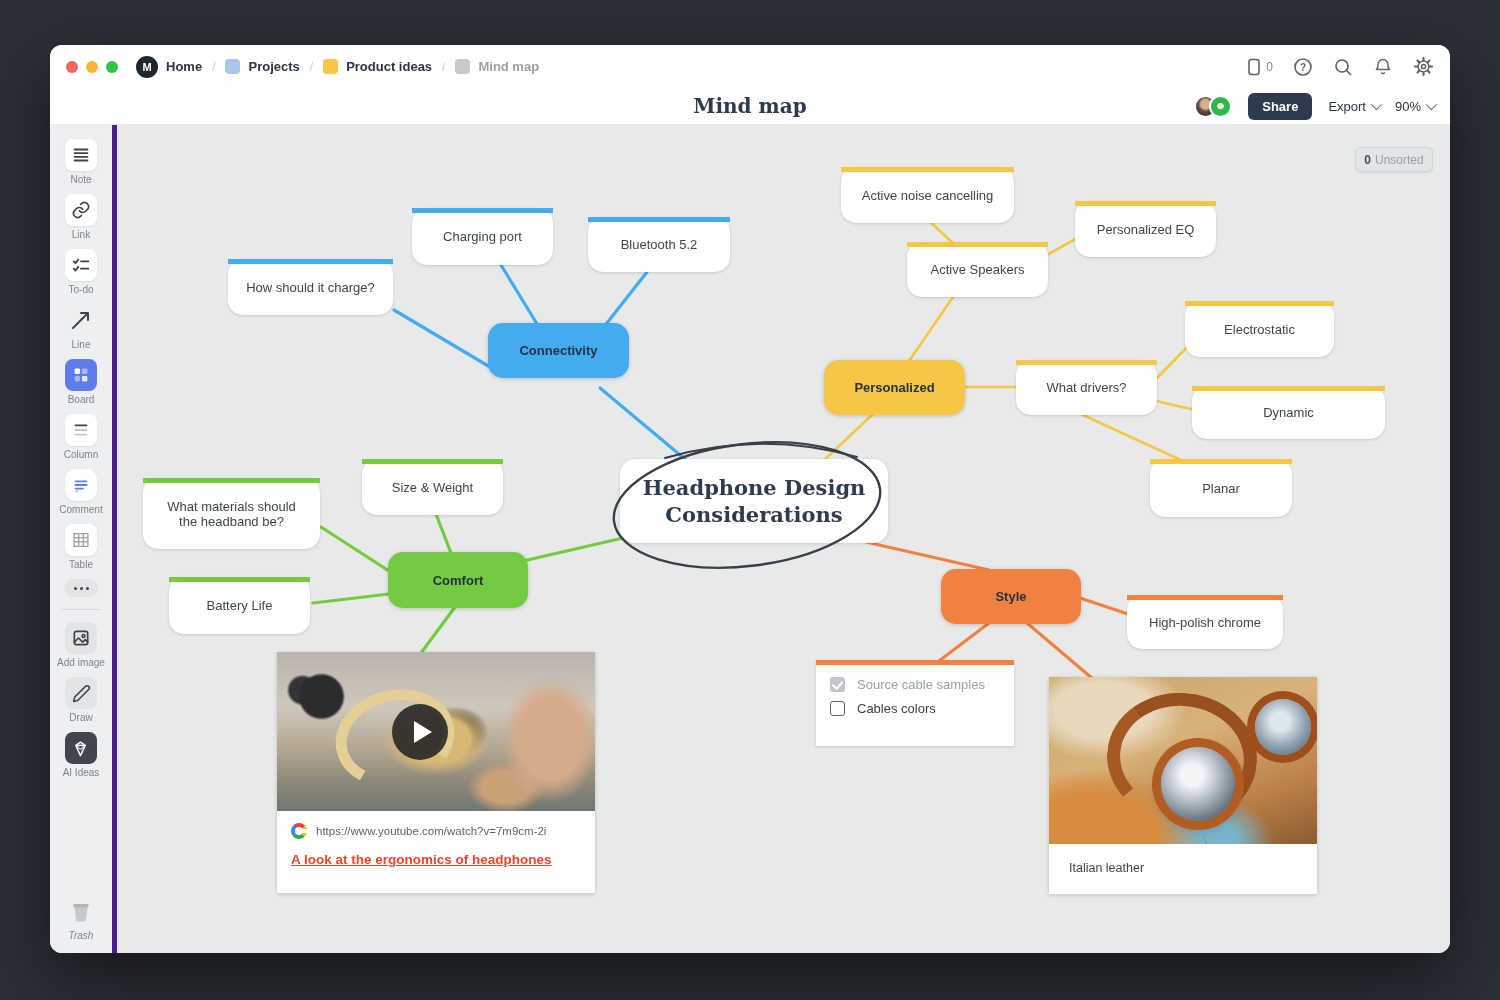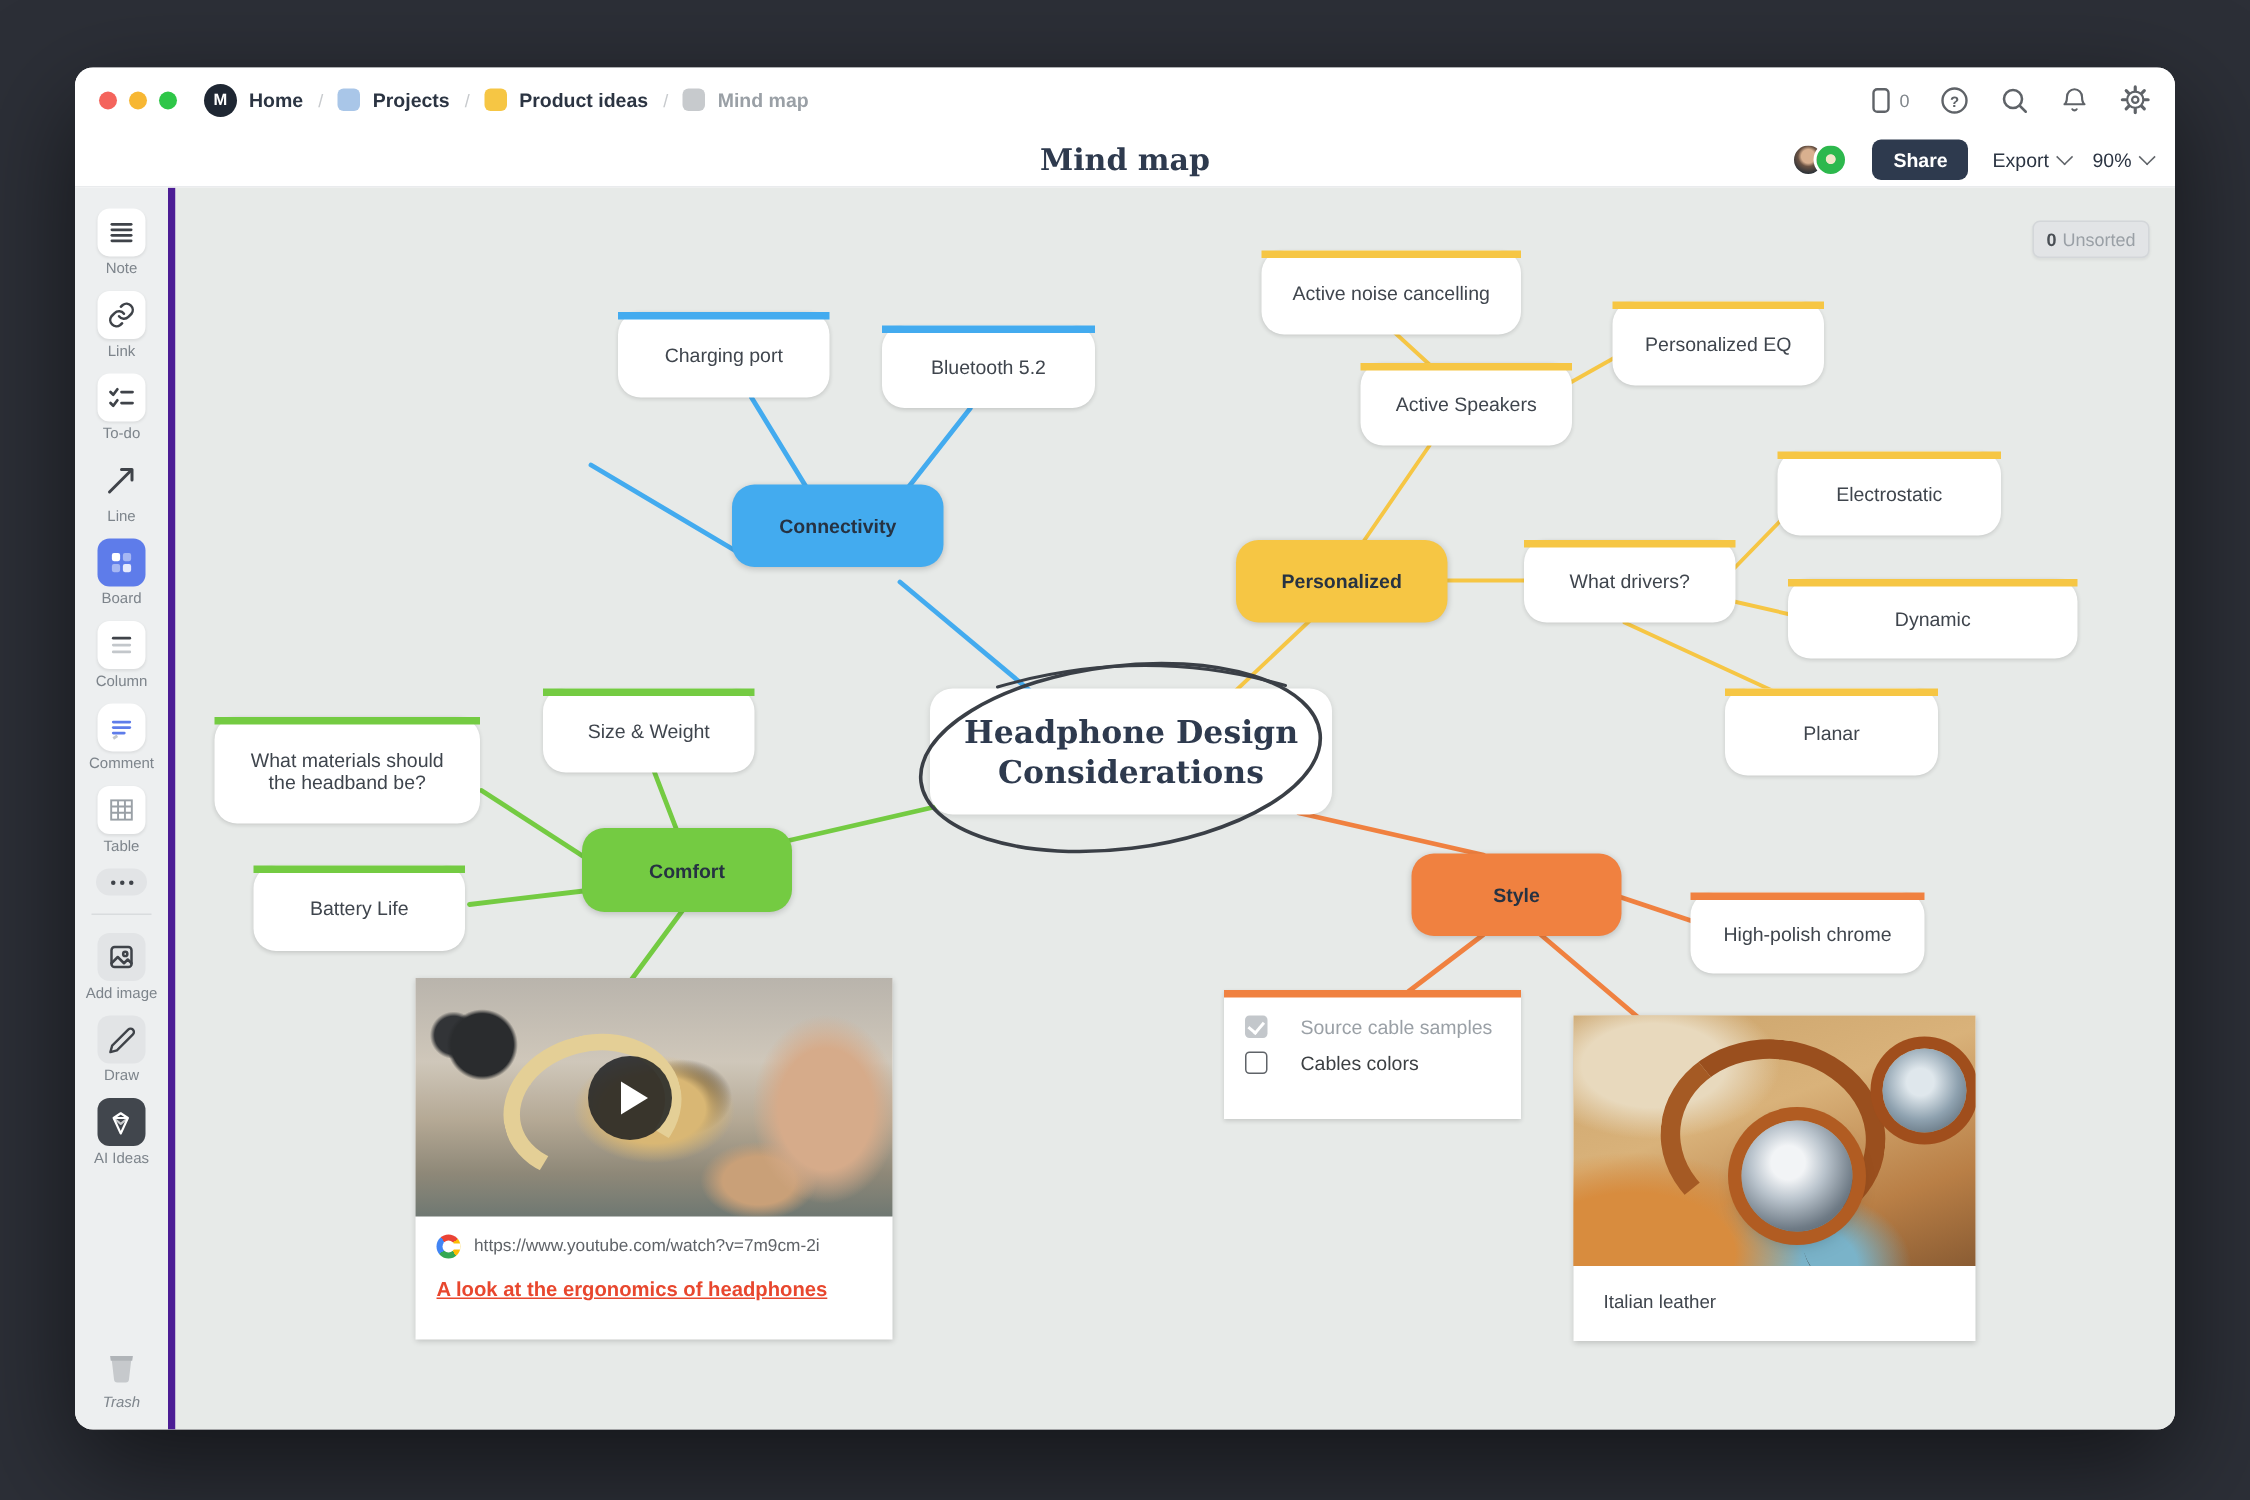--- a/index.html
+++ b/index.html
@@ -85,21 +85,21 @@
     background:conic-gradient(from -40deg, #ea4335 0 25%, #fbbc05 25% 50%, #34a853 50% 75%, #4285f4 75% 100%); }
   .gicon::after { content:""; position:absolute; inset:4px; background:#fff; border-radius:50%; }
   .gicon::before { content:""; position:absolute; right:0; top:6px; width:7px; height:4px; background:#fff; z-index:1; }
   .vurl { font-size:11.5px; color:#5f6368; white-space:nowrap; overflow:hidden; width:236px; }
   .vlink { display:block; margin-top:13px; font-size:13.5px; font-weight:bold; color:#e8472e; text-decoration:underline; }
 
   
   .todo-card { position:absolute; z-index:2; left:699px; top:535px; width:198px; height:86px; background:#fff; box-shadow:0 1px 3px rgba(0,0,0,.14); cursor:pointer; }
   .todo-card .topbar { position:absolute; top:0; left:0; right:0; height:5px; background:#f08140; }
   .todo-rows { padding:17px 14px 0; display:flex; flex-direction:column; gap:9px; }
-  .todo-row { display:flex; align-items:flex-start; gap:22px; font-size:13px; }
+  .todo-row { display:flex; align-items:flex-start; gap:12px; font-size:13px; }
   .cb { width:15px; height:15px; border-radius:3px; flex:0 0 15px; position:relative; }
   .cb.checked { background:#c3c7cb; }
   .cb.checked::after { content:""; position:absolute; left:4px; top:1.5px; width:5px; height:8px; border-right:2px solid #fff; border-bottom:2px solid #fff; transform:rotate(40deg); }
   .cb.empty { background:#fff; border:1.5px solid #5f6368; }
   .todo-row.done span { color:#9aa0a6; }
   .todo-row.open span { color:#3c4043; }
 
   
   .img-card { position:absolute; z-index:2; left:932px; top:552px; width:268px; height:217px; background:#fff; box-shadow:0 1px 4px rgba(0,0,0,.18); cursor:pointer; }
   .hp-photo { position:relative; width:100%; height:167px; overflow:hidden;
@@ -408,20 +408,24 @@
           <span>Connectivity</span>
         </div>
       <div class="node" style="left:295px;top:83px;width:141px;height:57px">
           <i class="topbar" style="background:#43abef"></i>
           <span>Charging port</span>
         </div>
       <div class="node" style="left:471px;top:92px;width:142px;height:55px">
           <i class="topbar" style="background:#43abef"></i>
           <span>Bluetooth 5.2</span>
         </div>
+      <div class="node" style="left:111px;top:134px;width:165px;height:56px">
+          <i class="topbar" style="background:#43abef"></i>
+          <span>How should it charge?</span>
+        </div>
 
       <div class="node branch" style="left:707px;top:235px;width:141px;height:55px;background:#f6c644">
           <span>Personalized</span>
         </div>
       <div class="node" style="left:724px;top:42px;width:173px;height:56px">
           <i class="topbar" style="background:#f6c644"></i>
           <span>Active noise cancelling</span>
         </div>
       <div class="node" style="left:790px;top:117px;width:141px;height:55px">
           <i class="topbar" style="background:#f6c644"></i>

